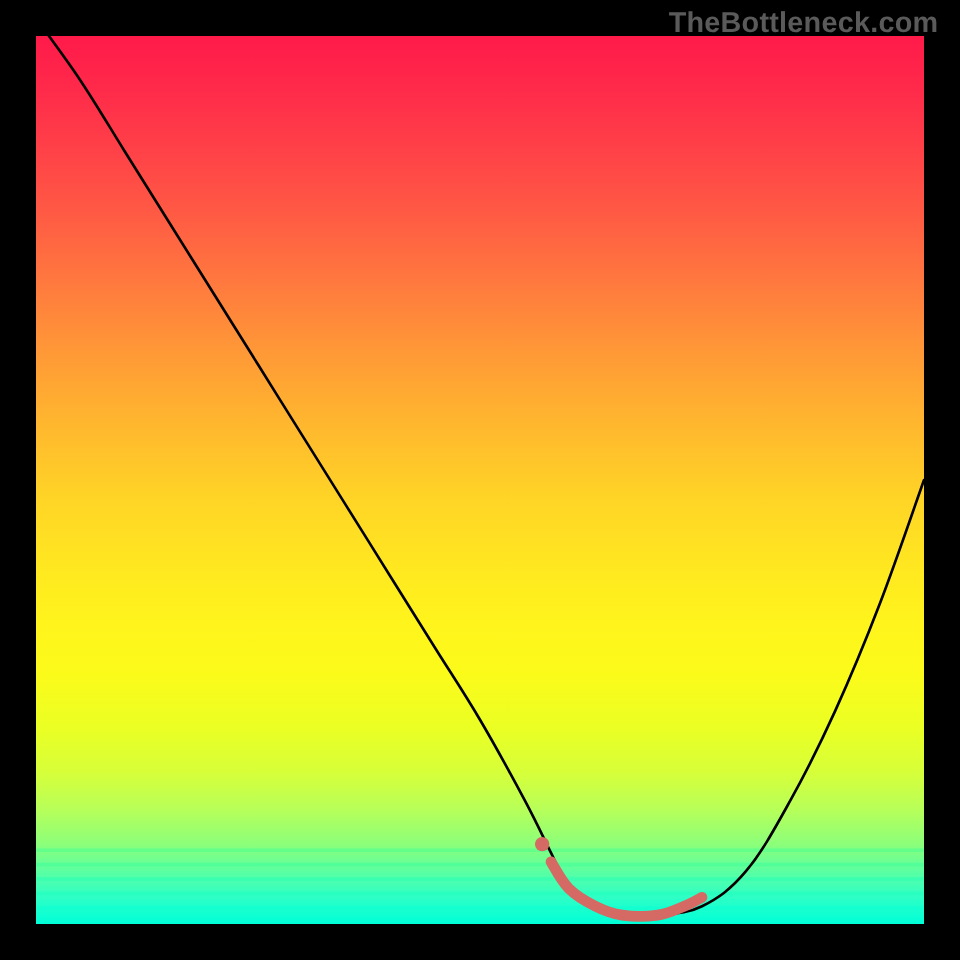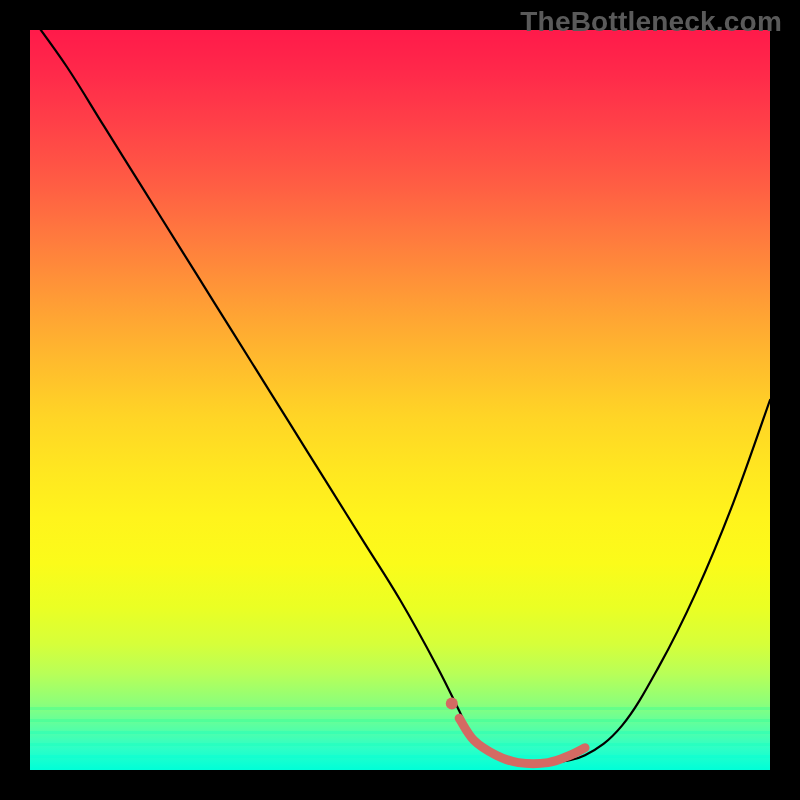--- a/index.html
+++ b/index.html
@@ -8,21 +8,21 @@
     position: relative;
     width: 800px;
     height: 800px;
     background: #000;
   }
   .watermark {
     position: absolute;
     top: 6px;
     right: 18px;
     font-family: Arial, Helvetica, sans-serif;
-    font-size: 28px;
+    font-size: 24px;
     font-weight: 600;
     color: #5a5a5a;
     letter-spacing: 0.2px;
     z-index: 10;
   }
   .plot-area {
     position: absolute;
     left: 30px;
     top: 30px;
     width: 740px;

